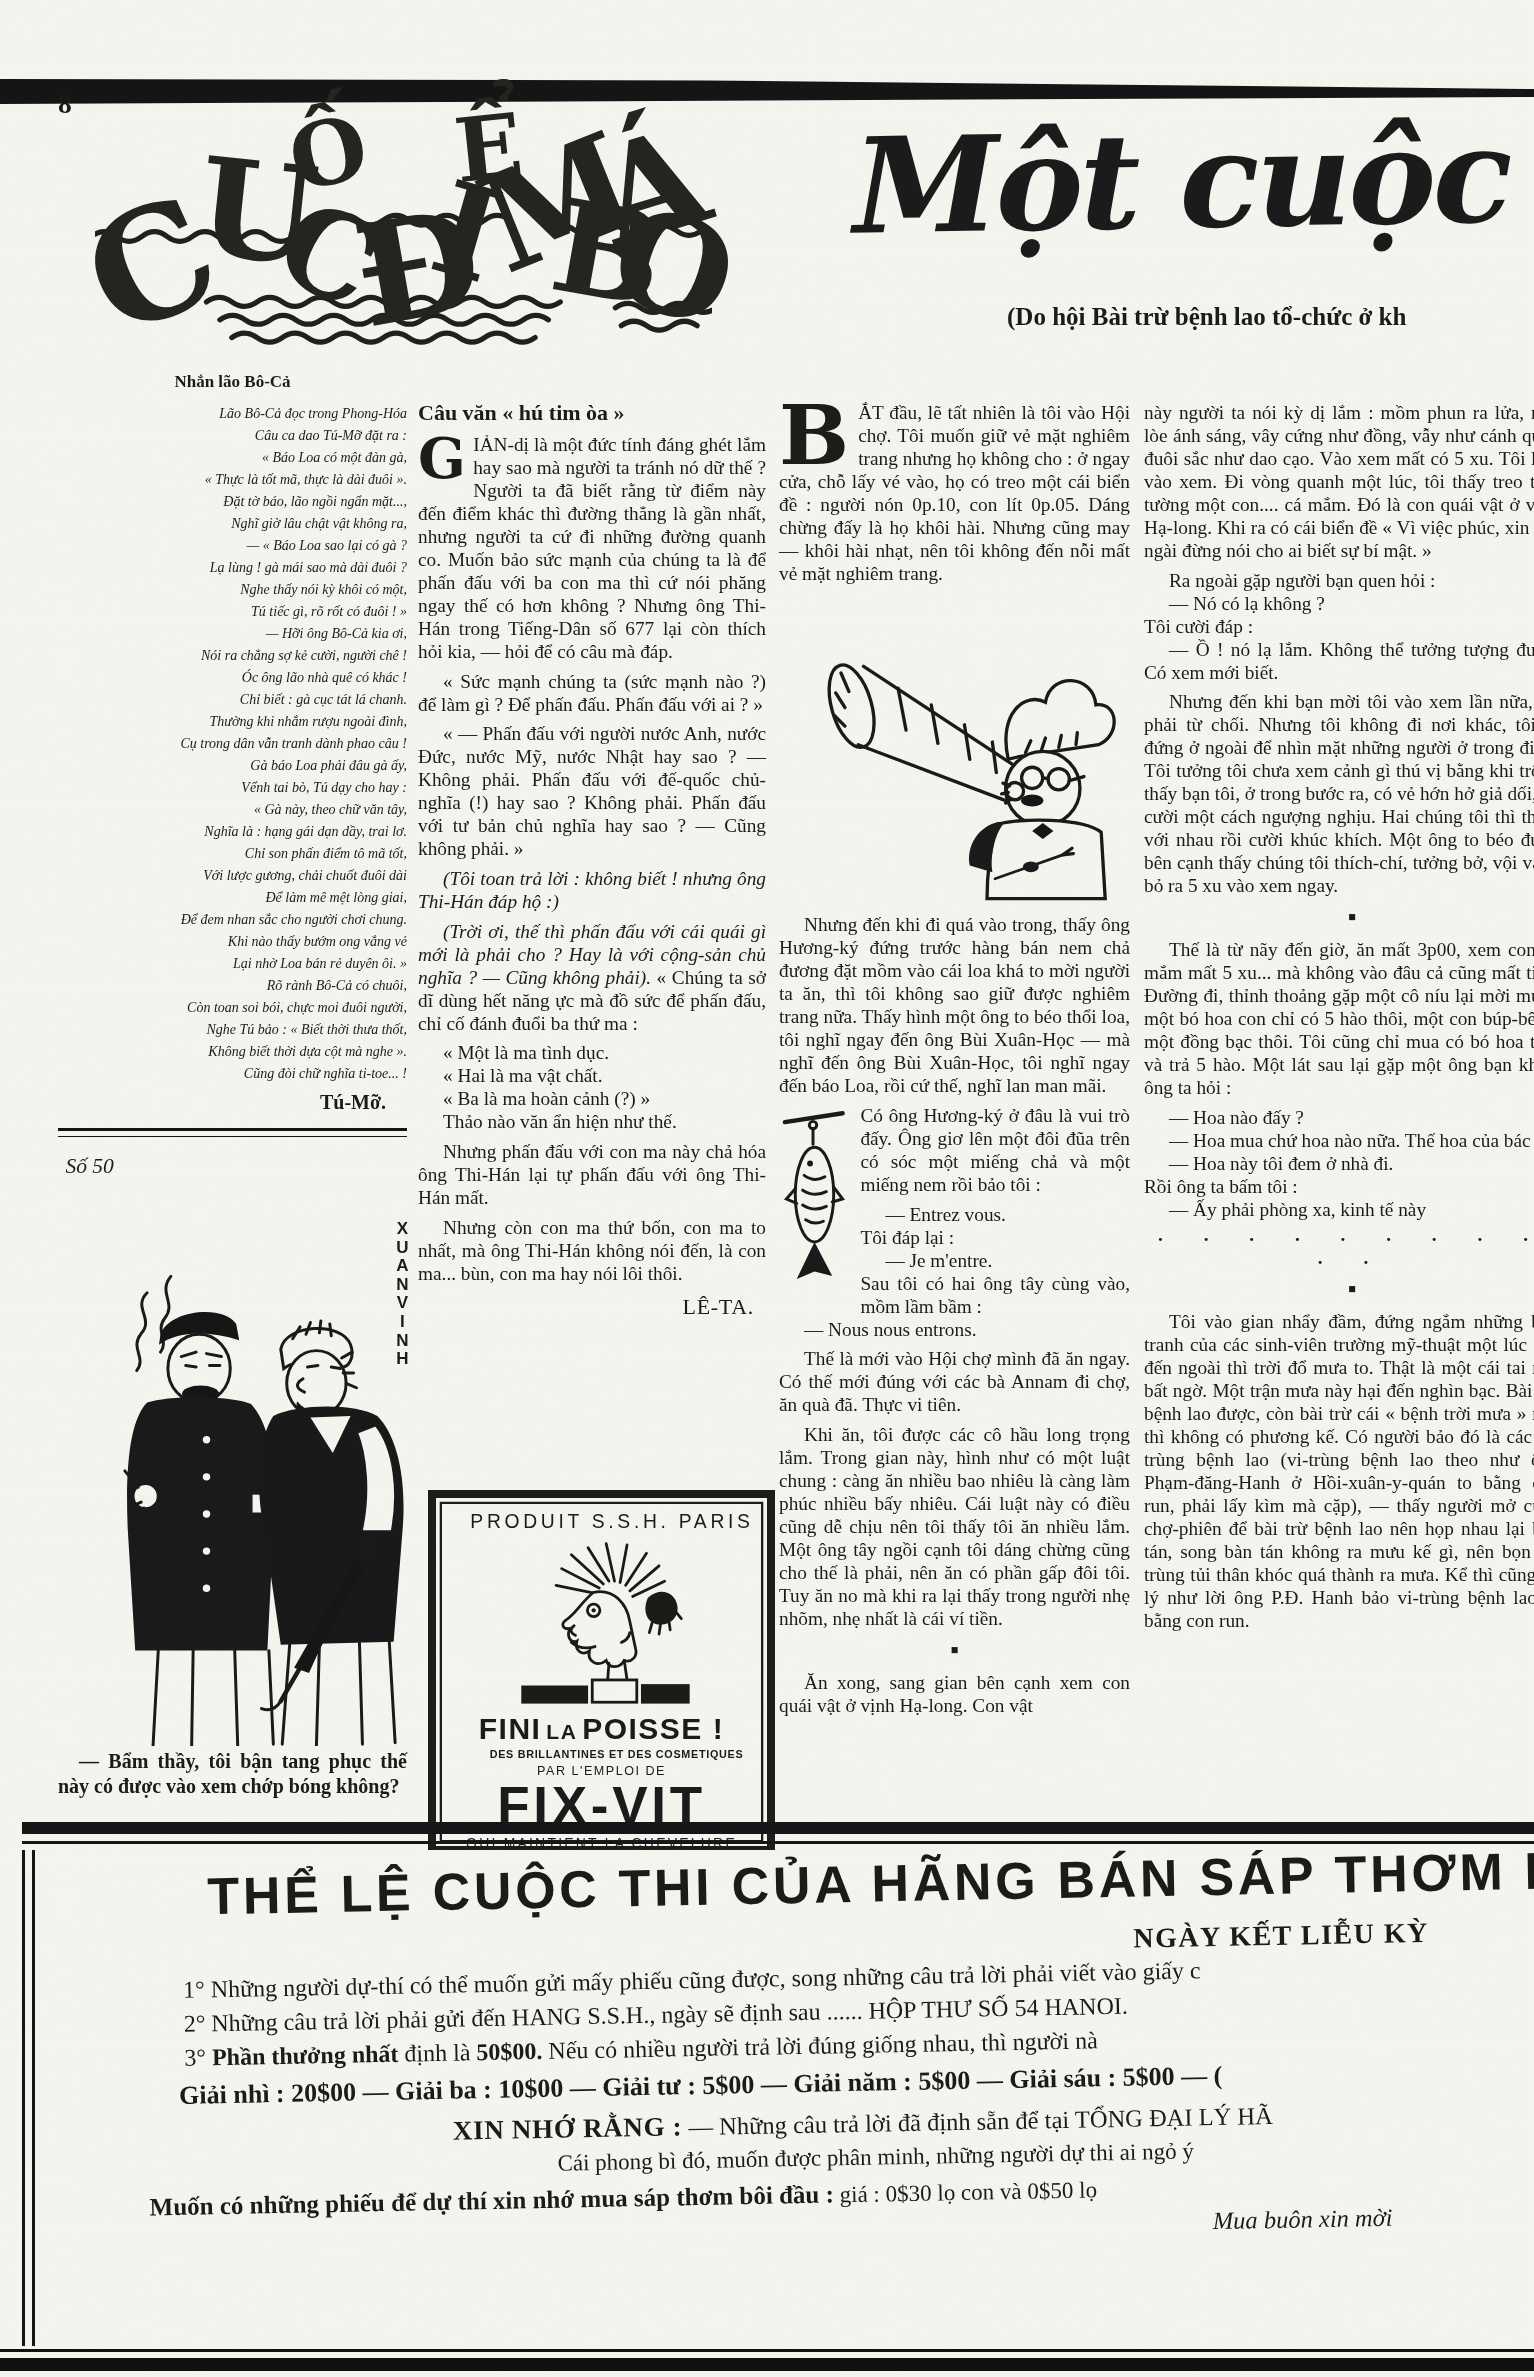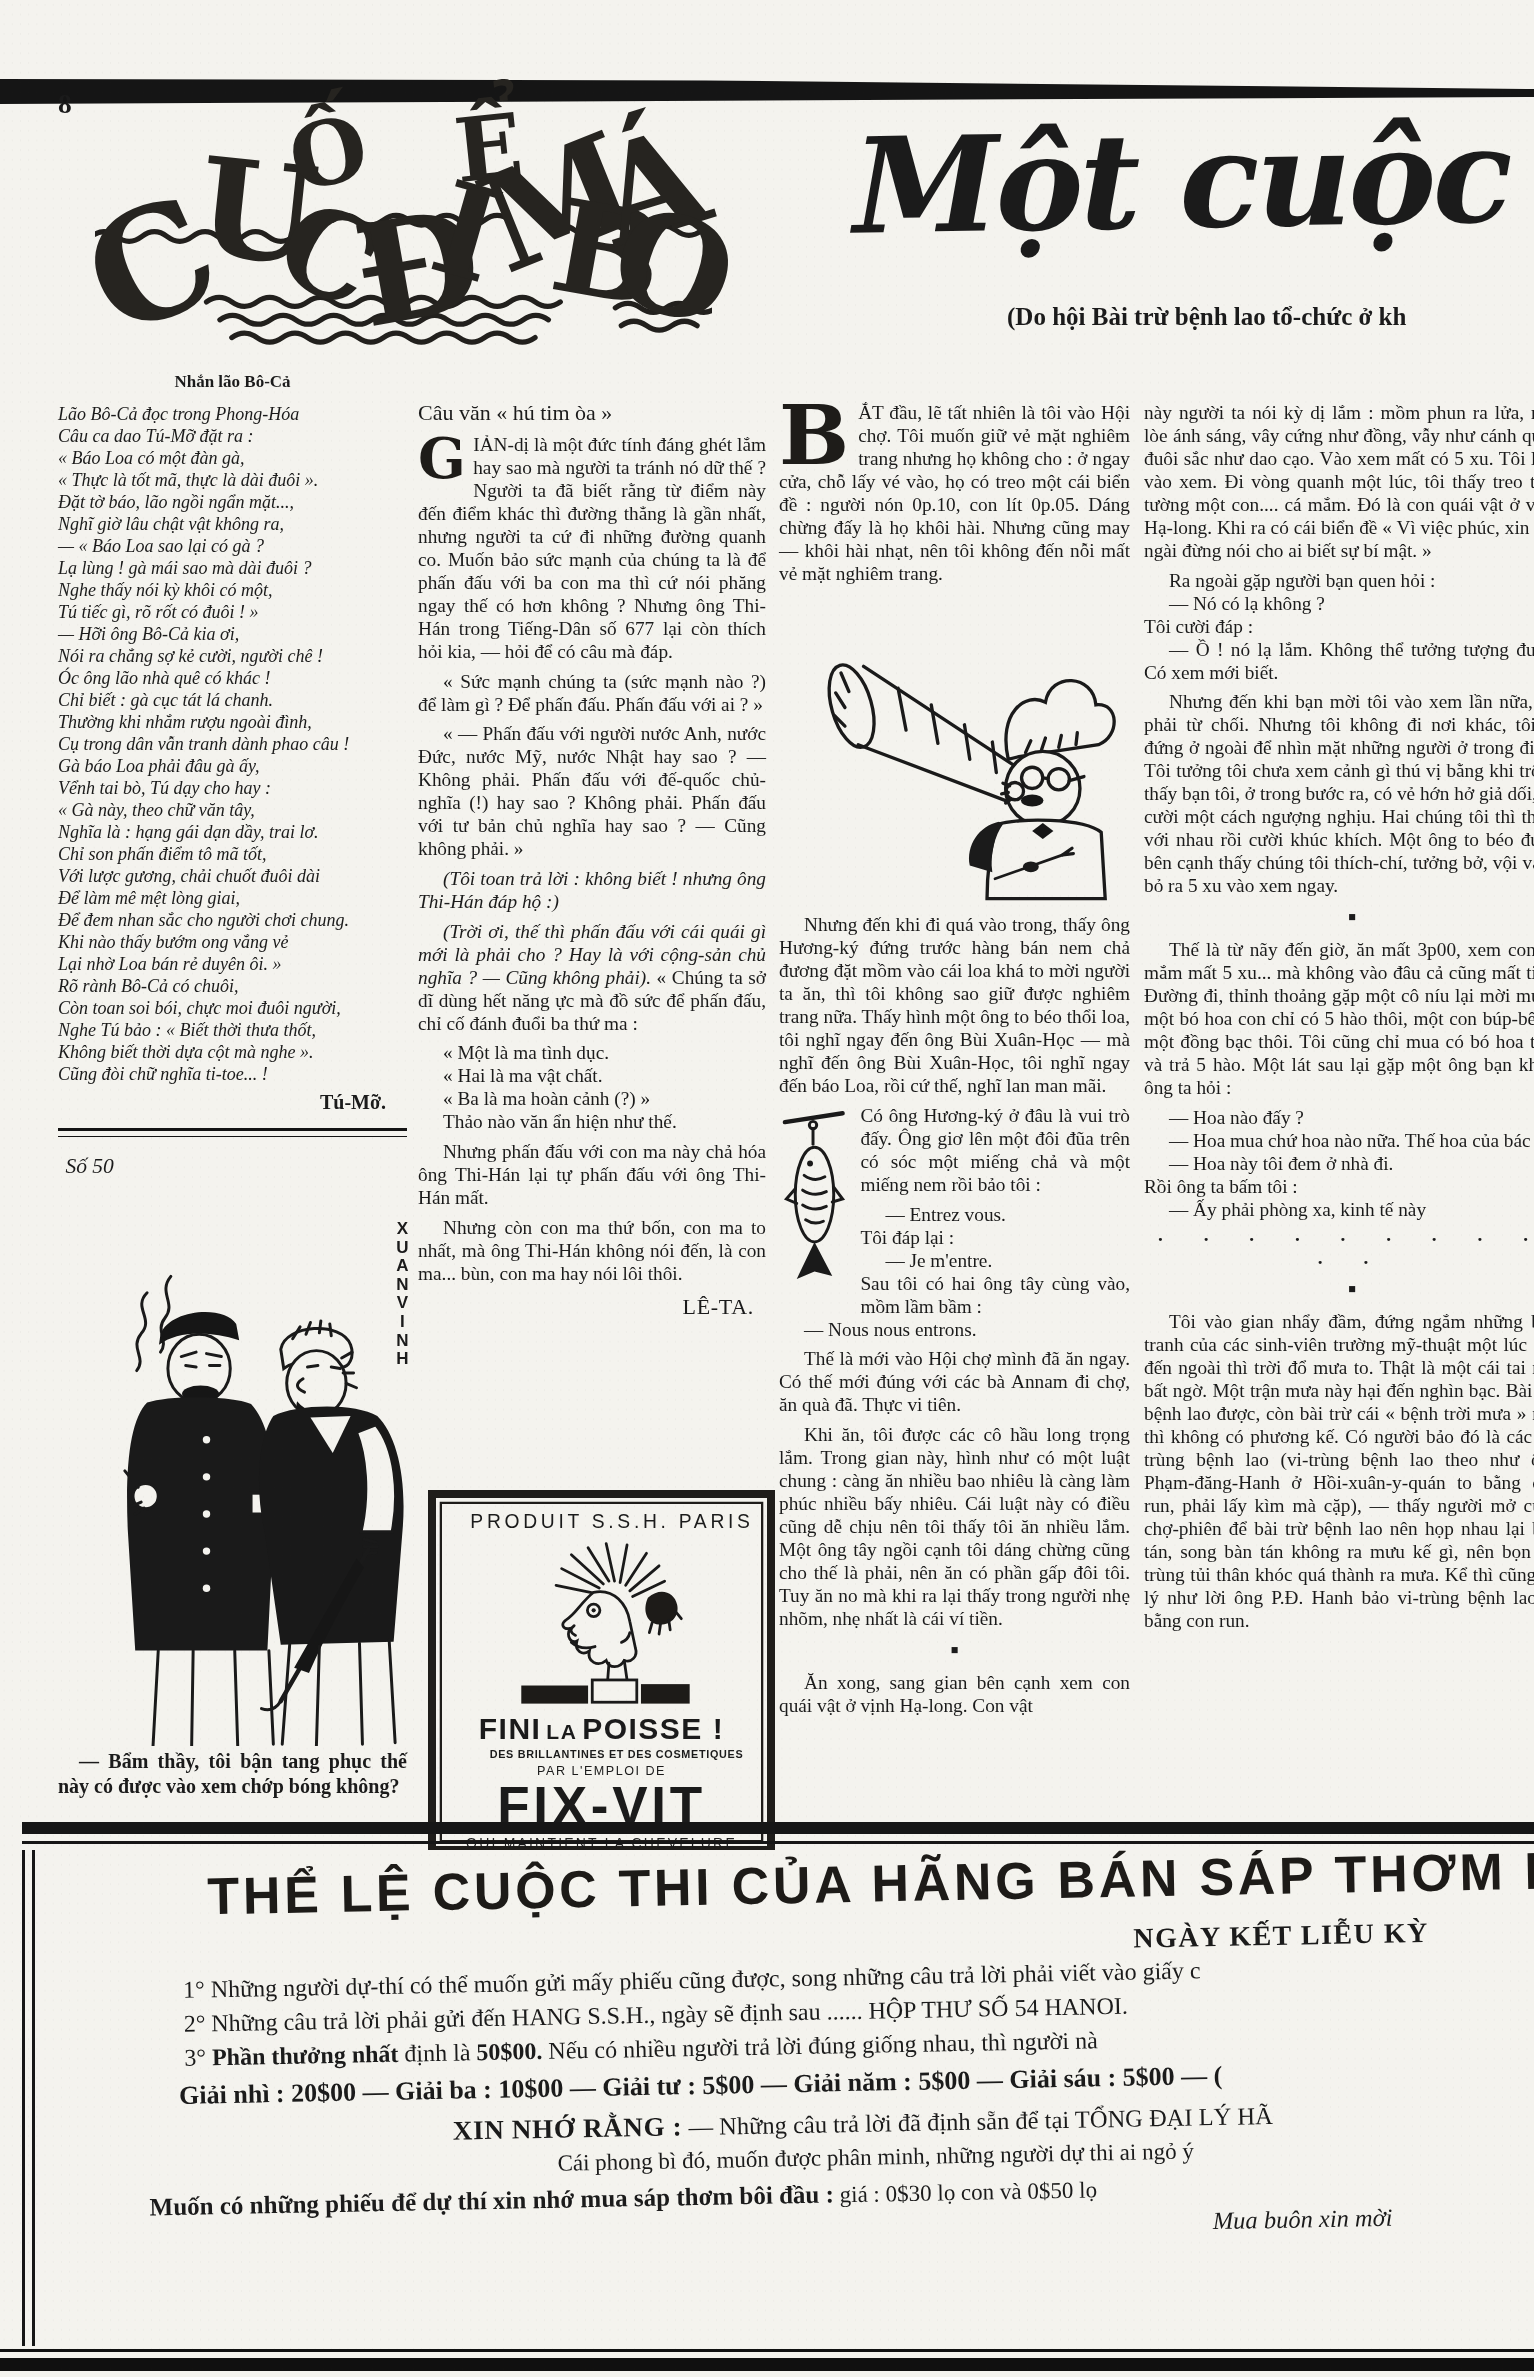--- a/index.html
+++ b/index.html
@@ -36,22 +36,22 @@
   .col{position:absolute;font-size:19.3px;line-height:23px;text-align:justify;}
   .c1{left:58px;top:370px;width:349px;}
   .c2{left:418px;top:401px;width:348px;}
   .c3{left:779px;top:401px;width:351px;}
   .c4{left:1144px;top:401px;width:416px;}
   .bt{margin:0 0 6.7px 0;}
   .ind{text-indent:25px;}
   .it{font-style:italic;}
   .prelines{white-space:pre-line;}
   h3.head1{font-size:17px;margin:0 0 10.4px 0;text-align:center;font-weight:bold;}
-  h3.head2{font-size:22px;margin:0 0 9px 0;font-weight:normal;text-align:left;}
-  .poem{font-style:italic;font-size:18px;line-height:22px;text-align:left;}
+  h3.head2{font-size:22px;margin:0 0 9px 0;font-weight:bold;text-align:left;}
+  .poem{font-style:italic;font-size:14px;line-height:22px;text-align:right;}
   .poet{text-align:right;font-weight:bold;font-size:20px;padding-right:21px;margin-top:6px;}
   .dblrule{margin-top:13.4px;height:5.2px;border-top:3px solid #141414;border-bottom:1.5px solid #141414;}
   .issue{font-style:italic;font-size:21.5px;margin:18px 0 3px 7.4px;text-align:left;}
   .cartoon1{position:relative;width:349px;height:565px;}
   .artist{position:absolute;right:-1.5px;top:39px;font-weight:bold;font-size:17px;line-height:18.6px;
         text-align:center;white-space:pre-line;font-family:"Liberation Sans",sans-serif;}
   .caption{font-size:20px;font-weight:bold;line-height:25px;text-indent:21px;margin-top:3px;}
   .dropcap{float:left;font-family:"DejaVu Serif",serif;font-weight:bold;
         font-size:56px;line-height:45px;padding:3px 7.4px 0 0;color:#1e1c19;}
   .dropcapB{font-size:83px;line-height:65px;padding:1.5px 9px 0 0;}

